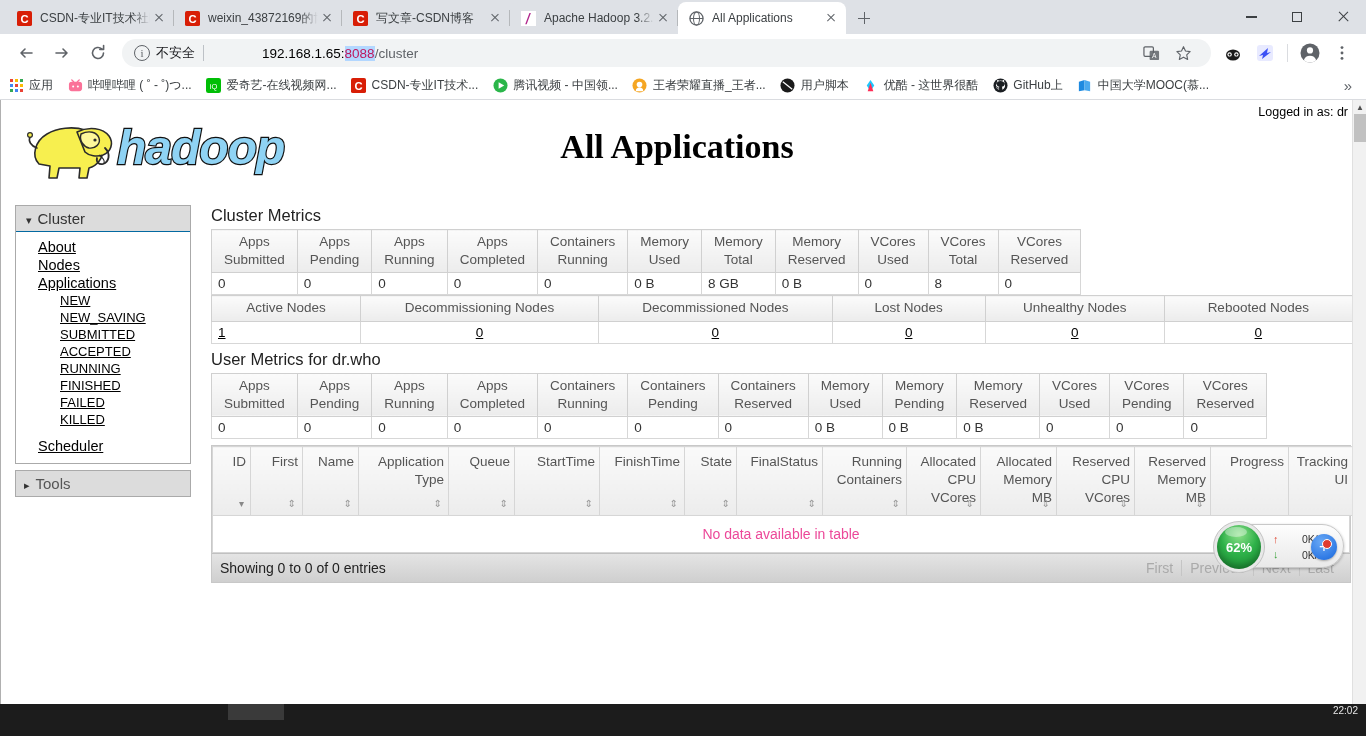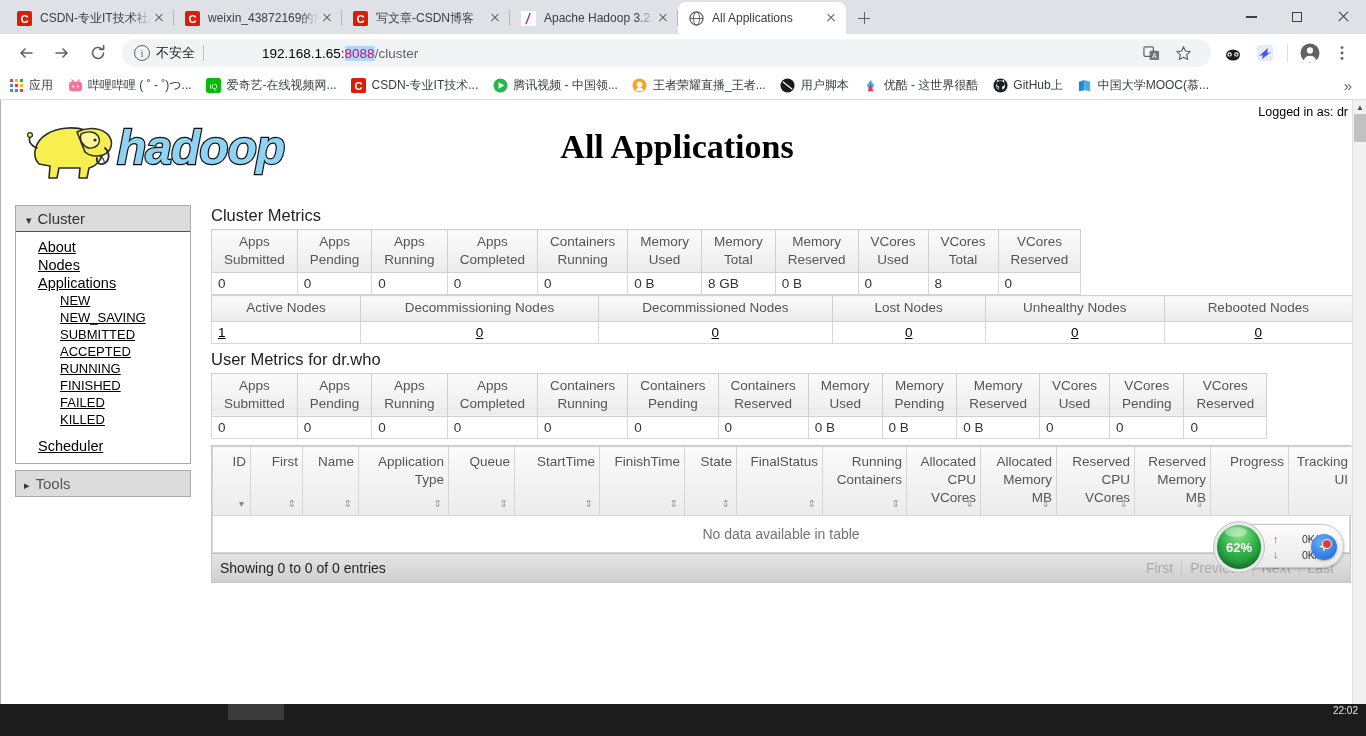--- a/index.html
+++ b/index.html
@@ -156,21 +156,21 @@
   }
   table.apps { border-collapse:collapse; width:100%; table-layout:fixed; }
   table.apps th {
     background:linear-gradient(to bottom,#fafafa,#ececec);
     border:1px solid #d6d6d6; font-weight:normal; font-size:13.5px; color:#555;
     padding:6px 4px 8px 4px; vertical-align:top; text-align:right; position:relative;
     line-height:1.32;
   }
   table.apps th .srt { position:absolute; right:6px; bottom:4px; font-size:10px; color:#999; }
   table.apps th .srt.desc { color:#888; }
-  .nodata { text-align:center; font-size:14px; color:#737373; padding:10px 0; background:#fff;
+  .nodata { text-align:center; font-size:14px; color:#ec4899; padding:10px 0; background:#fff;
             border:1px solid #d6d6d6; border-top:none; }
   .dt-bottom {
     background:linear-gradient(to bottom,#e4e4e4,#cfcfcf);
     border-top:1px solid #c0c0c0; padding:6px 8px; display:flex; align-items:center;
     font-size:14px; color:#222;
   }
   .pager { margin-left:auto; display:flex; font-size:14px; color:#aaa; }
   .pager span { padding:0 8px; border-left:1px solid #c5c5c5;}
   .pager span:first-child { border-left:none; }
 

